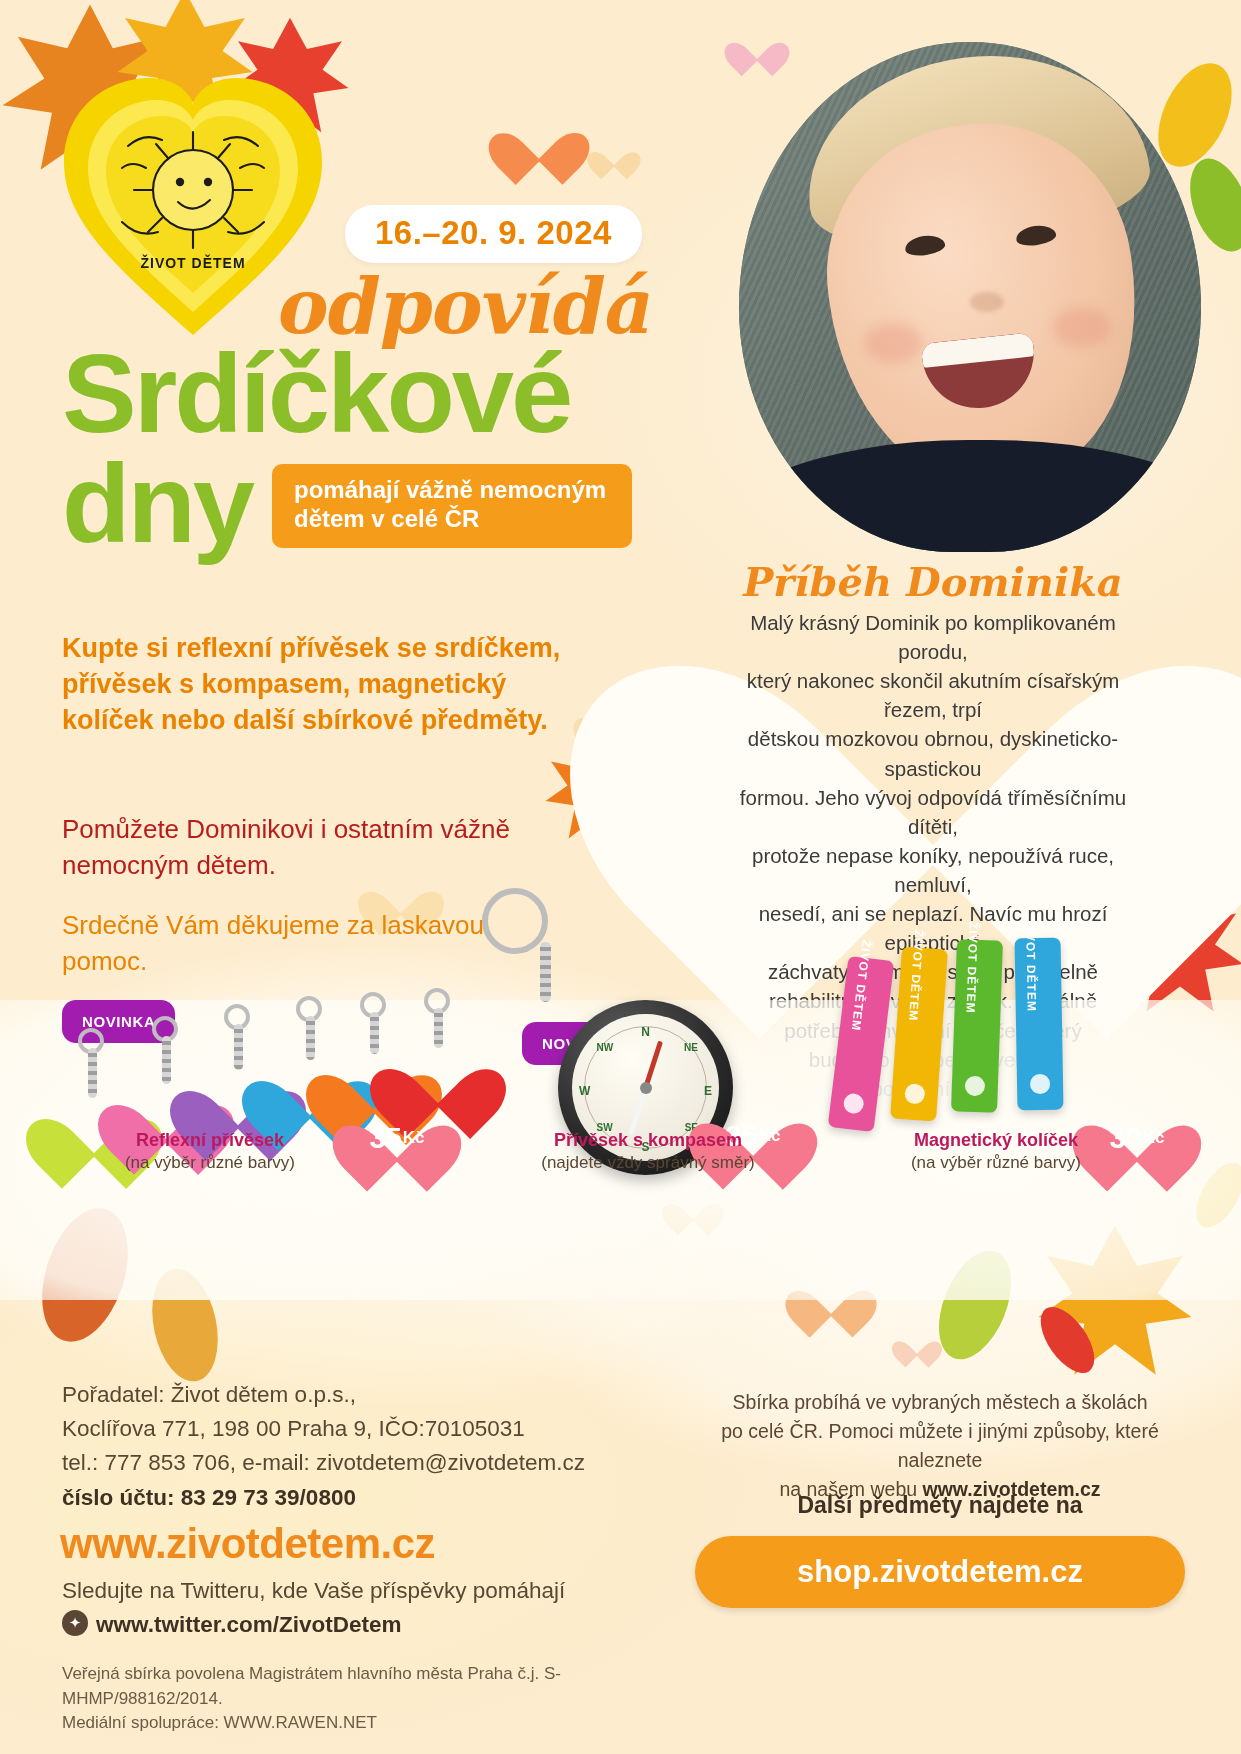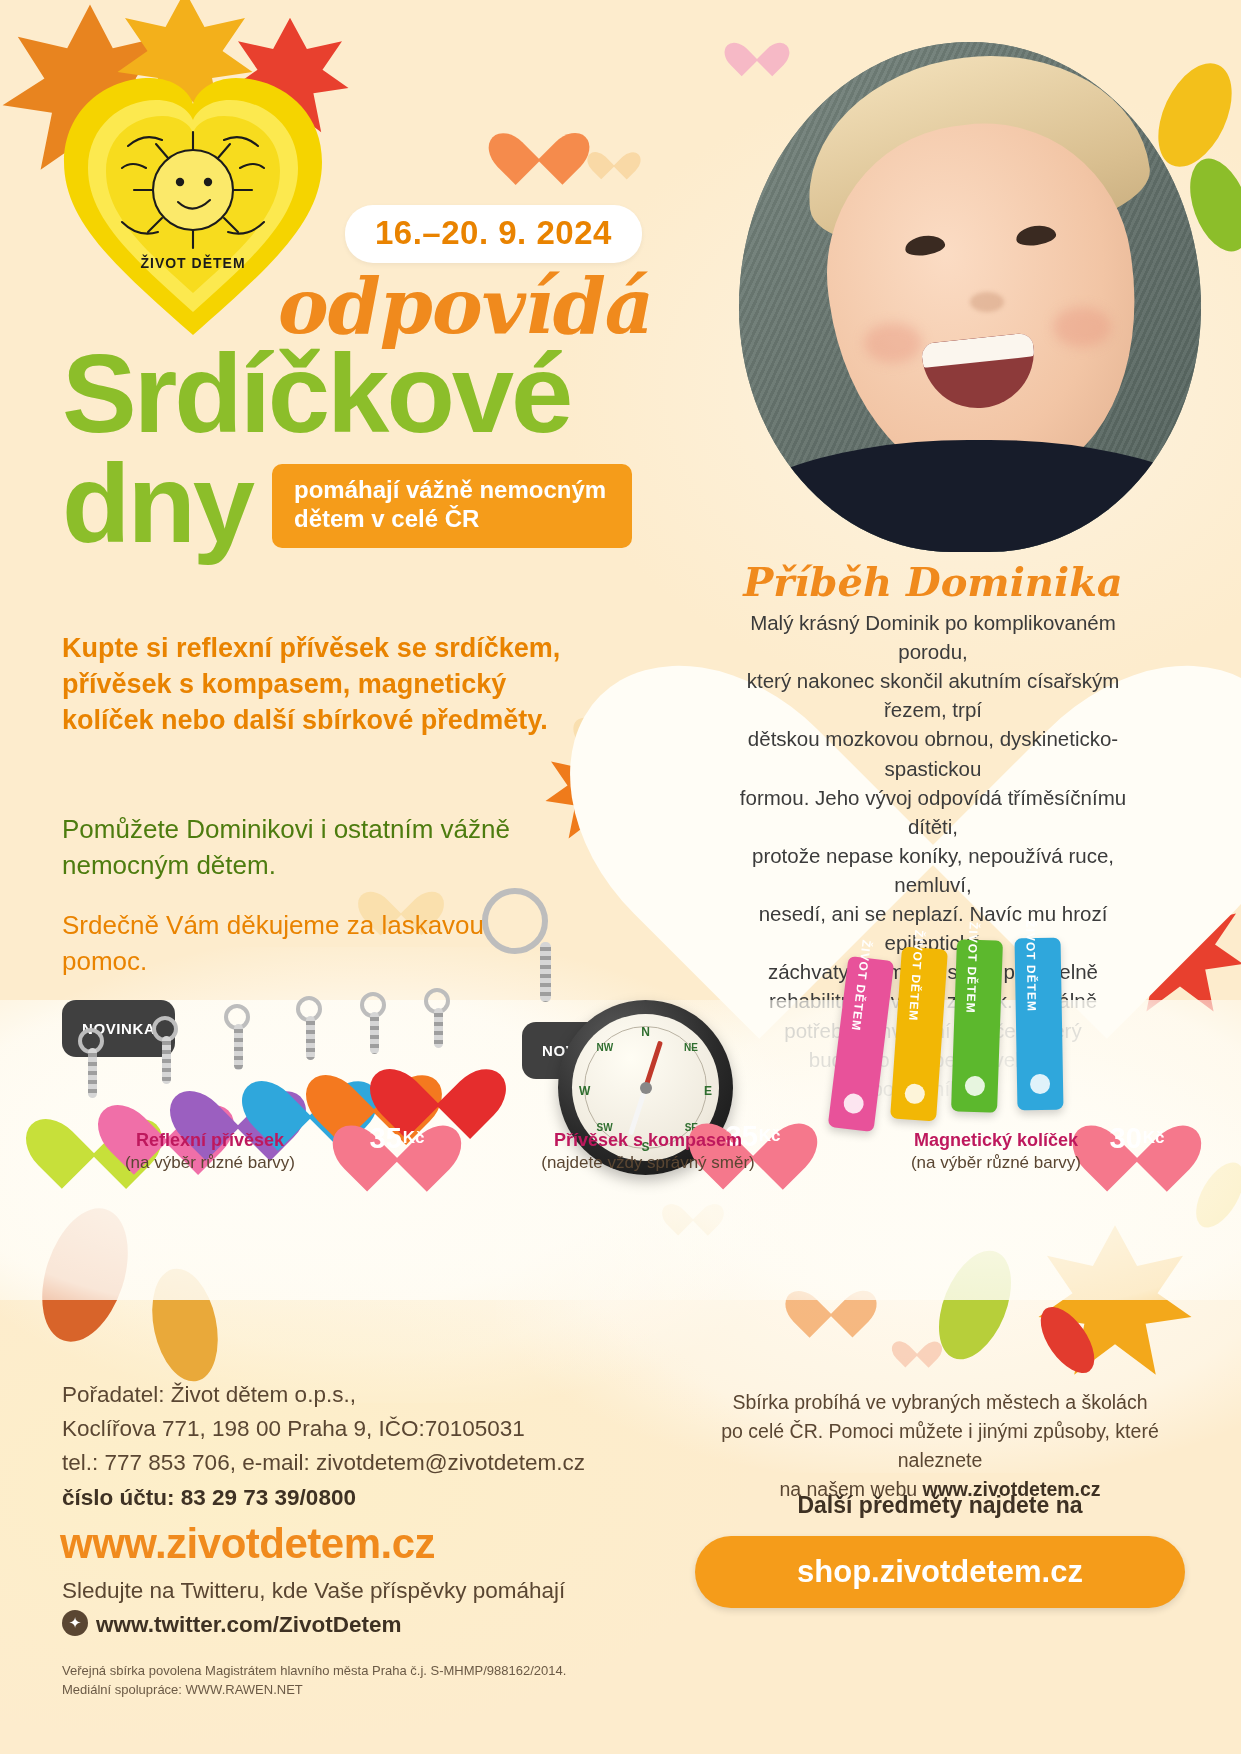--- a/index.html
+++ b/index.html
@@ -164,38 +164,38 @@
   }
   .story-text span { display: block; }
 
   
   .lead {
     position: absolute; left: 62px; top: 630px; width: 520px;
     font-size: 27px; font-weight: bold; color: #e98300; line-height: 1.34;
   }
   .sub1 {
     position: absolute; left: 62px; top: 812px; width: 500px;
-    font-size: 26px; color: #4d7c0f; line-height: 1.38;
+    font-size: 26px; color: #b91c1c; line-height: 1.38;
   }
   .sub2 {
     position: absolute; left: 62px; top: 908px; width: 500px;
     font-size: 26px; color: #e98300; line-height: 1.38;
   }
 
   
   .band {
     position: absolute; left: 0; top: 1000px; width: 100%; height: 300px;
     background: radial-gradient(ellipse 62% 120% at 22% 50%, #fffdf6 0%, rgba(255,253,246,.85) 45%, rgba(255,253,246,0) 72%),
                 radial-gradient(ellipse 55% 120% at 80% 50%, #fffdf6 0%, rgba(255,253,246,.8) 45%, rgba(255,253,246,0) 72%);
   }
 
   .novinka {
-    position: absolute; background: #404040; color: #fff;
+    position: absolute; background: #a21caf; color: #fff;
     font-size: 15px; font-weight: bold; letter-spacing: .6px;
-    padding: 20px 20px; border-radius: 14px;
+    padding: 13px 20px; border-radius: 14px;
   }
 
   .price {
     position: absolute; width: 86px; height: 80px;
   }
   .price .ph { position: absolute; inset: 0; }
   .price .ph:before, .price .ph:after {
     content:""; position:absolute; top:0; width:52%; height:80%;
     border-radius: 50% 50% 0 0; background: var(--pc, #f5788c);
   }
@@ -287,21 +287,21 @@
   .twit-handle {
     position: absolute; left: 96px; top: 1612px; font-size: 22.5px; font-weight: bold; color: #3e3123;
   }
   .twit-icon {
     position: absolute; left: 62px; top: 1610px; width: 26px; height: 26px;
     border-radius: 50%; background: #5a4632; color: #fff; font-size: 15px;
     display: flex; align-items: center; justify-content: center;
   }
   .fineprint {
     position: absolute; left: 62px; top: 1662px; width: 640px;
-    font-size: 13px; color: #6b5a46; line-height: 1.45;
+    font-size: 17px; color: #6b5a46; line-height: 1.45;
   }
 
   .footer-right {
     position: absolute; right: 56px; top: 1388px; width: 490px; text-align: center;
     font-size: 19.5px; color: #5a4632; line-height: 1.48;
   }
   .footer-right b { color: #3e3123; }
   .dalsi {
     position: absolute; right: 56px; top: 1492px; width: 490px; text-align: center;
     font-size: 23px; font-weight: bold; color: #3e3123;

